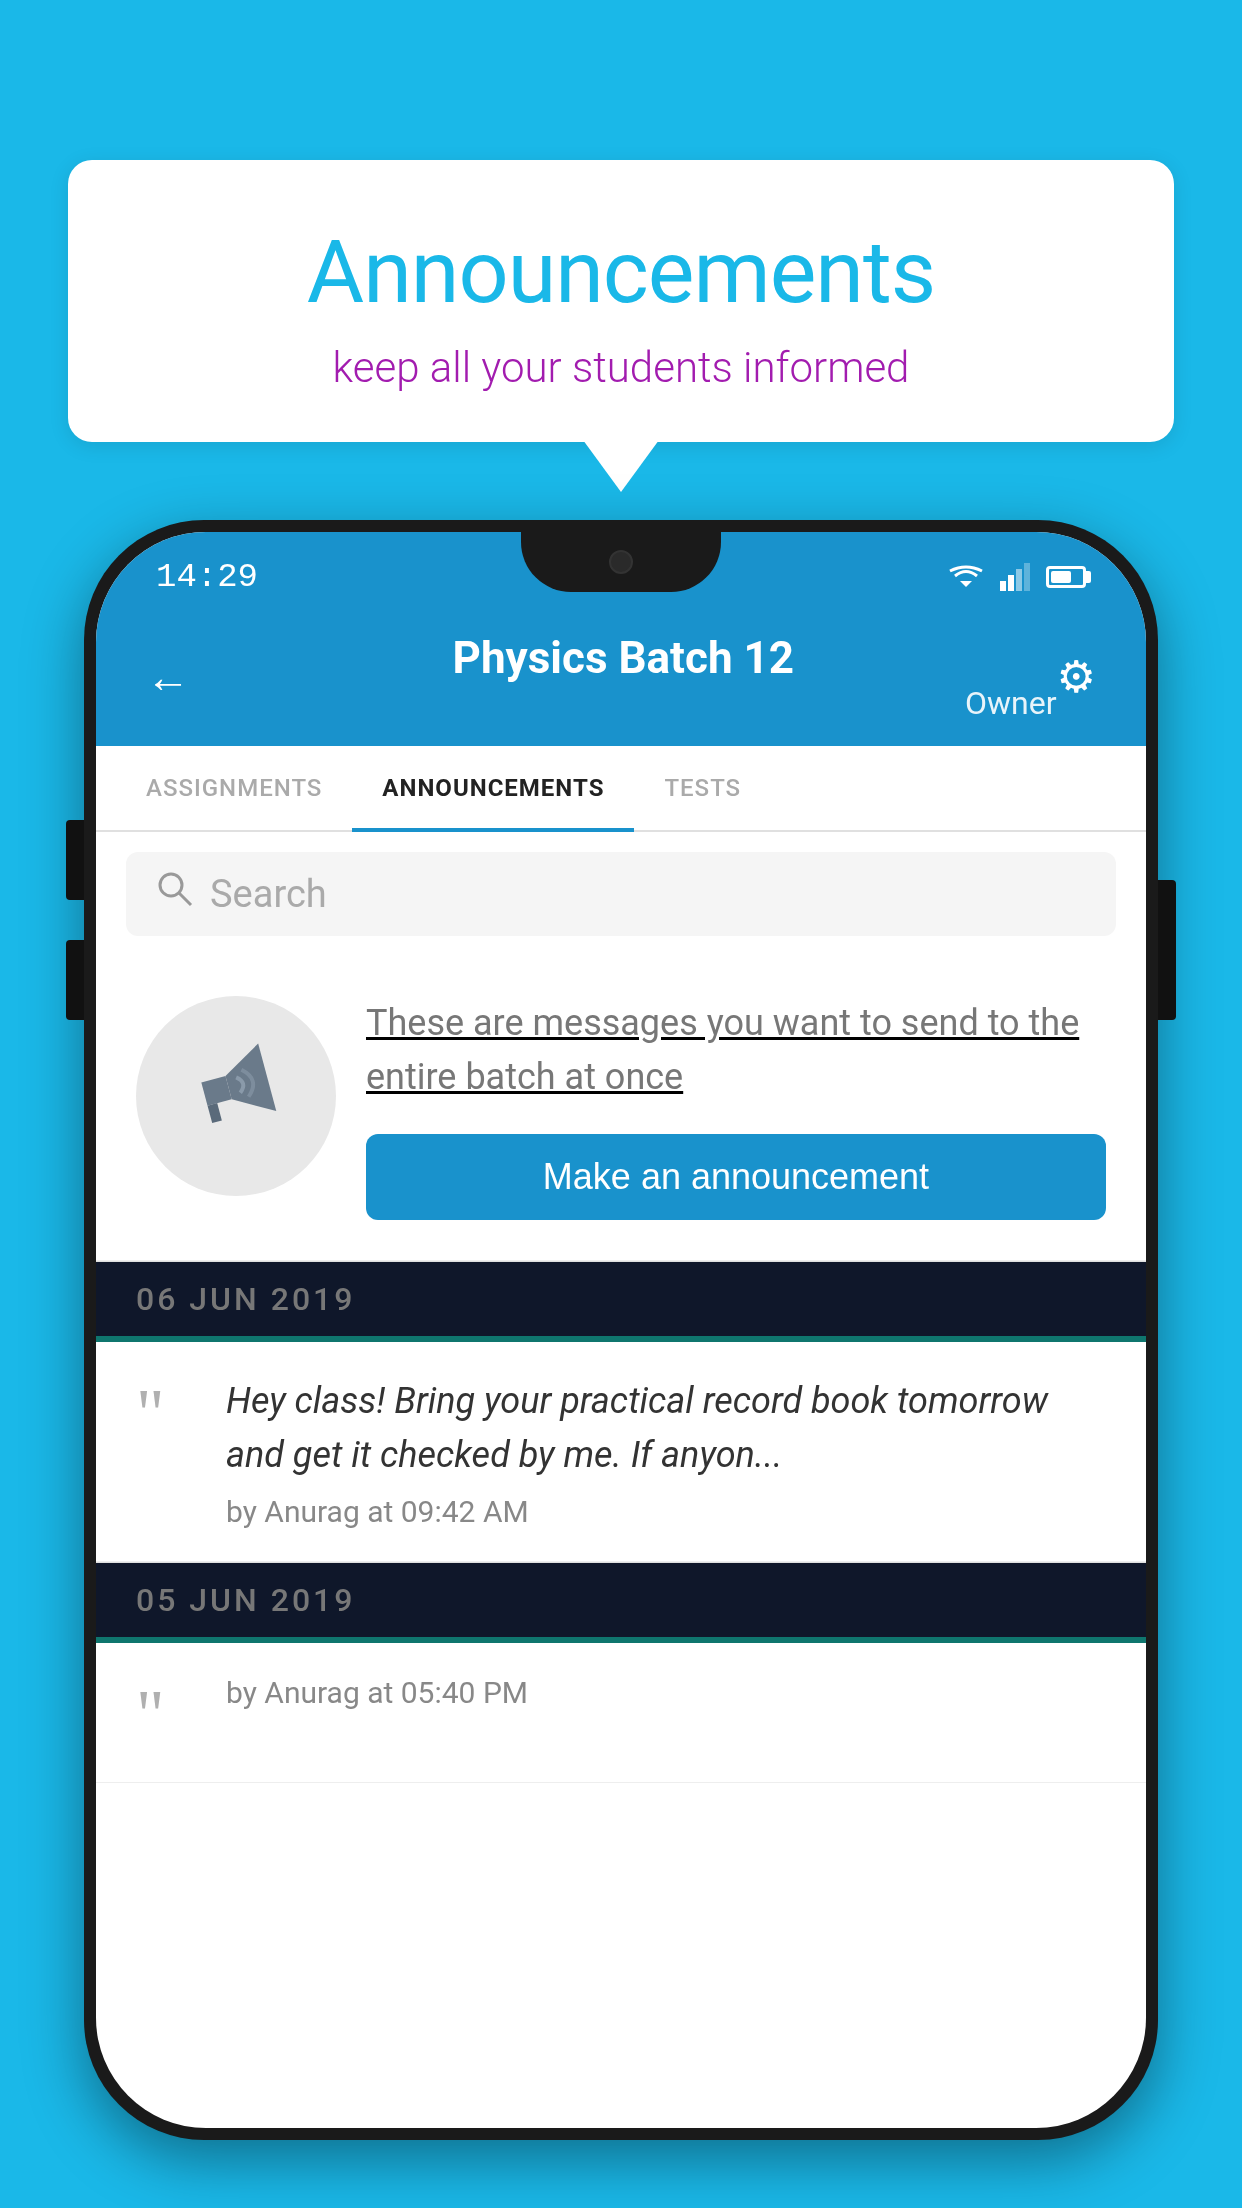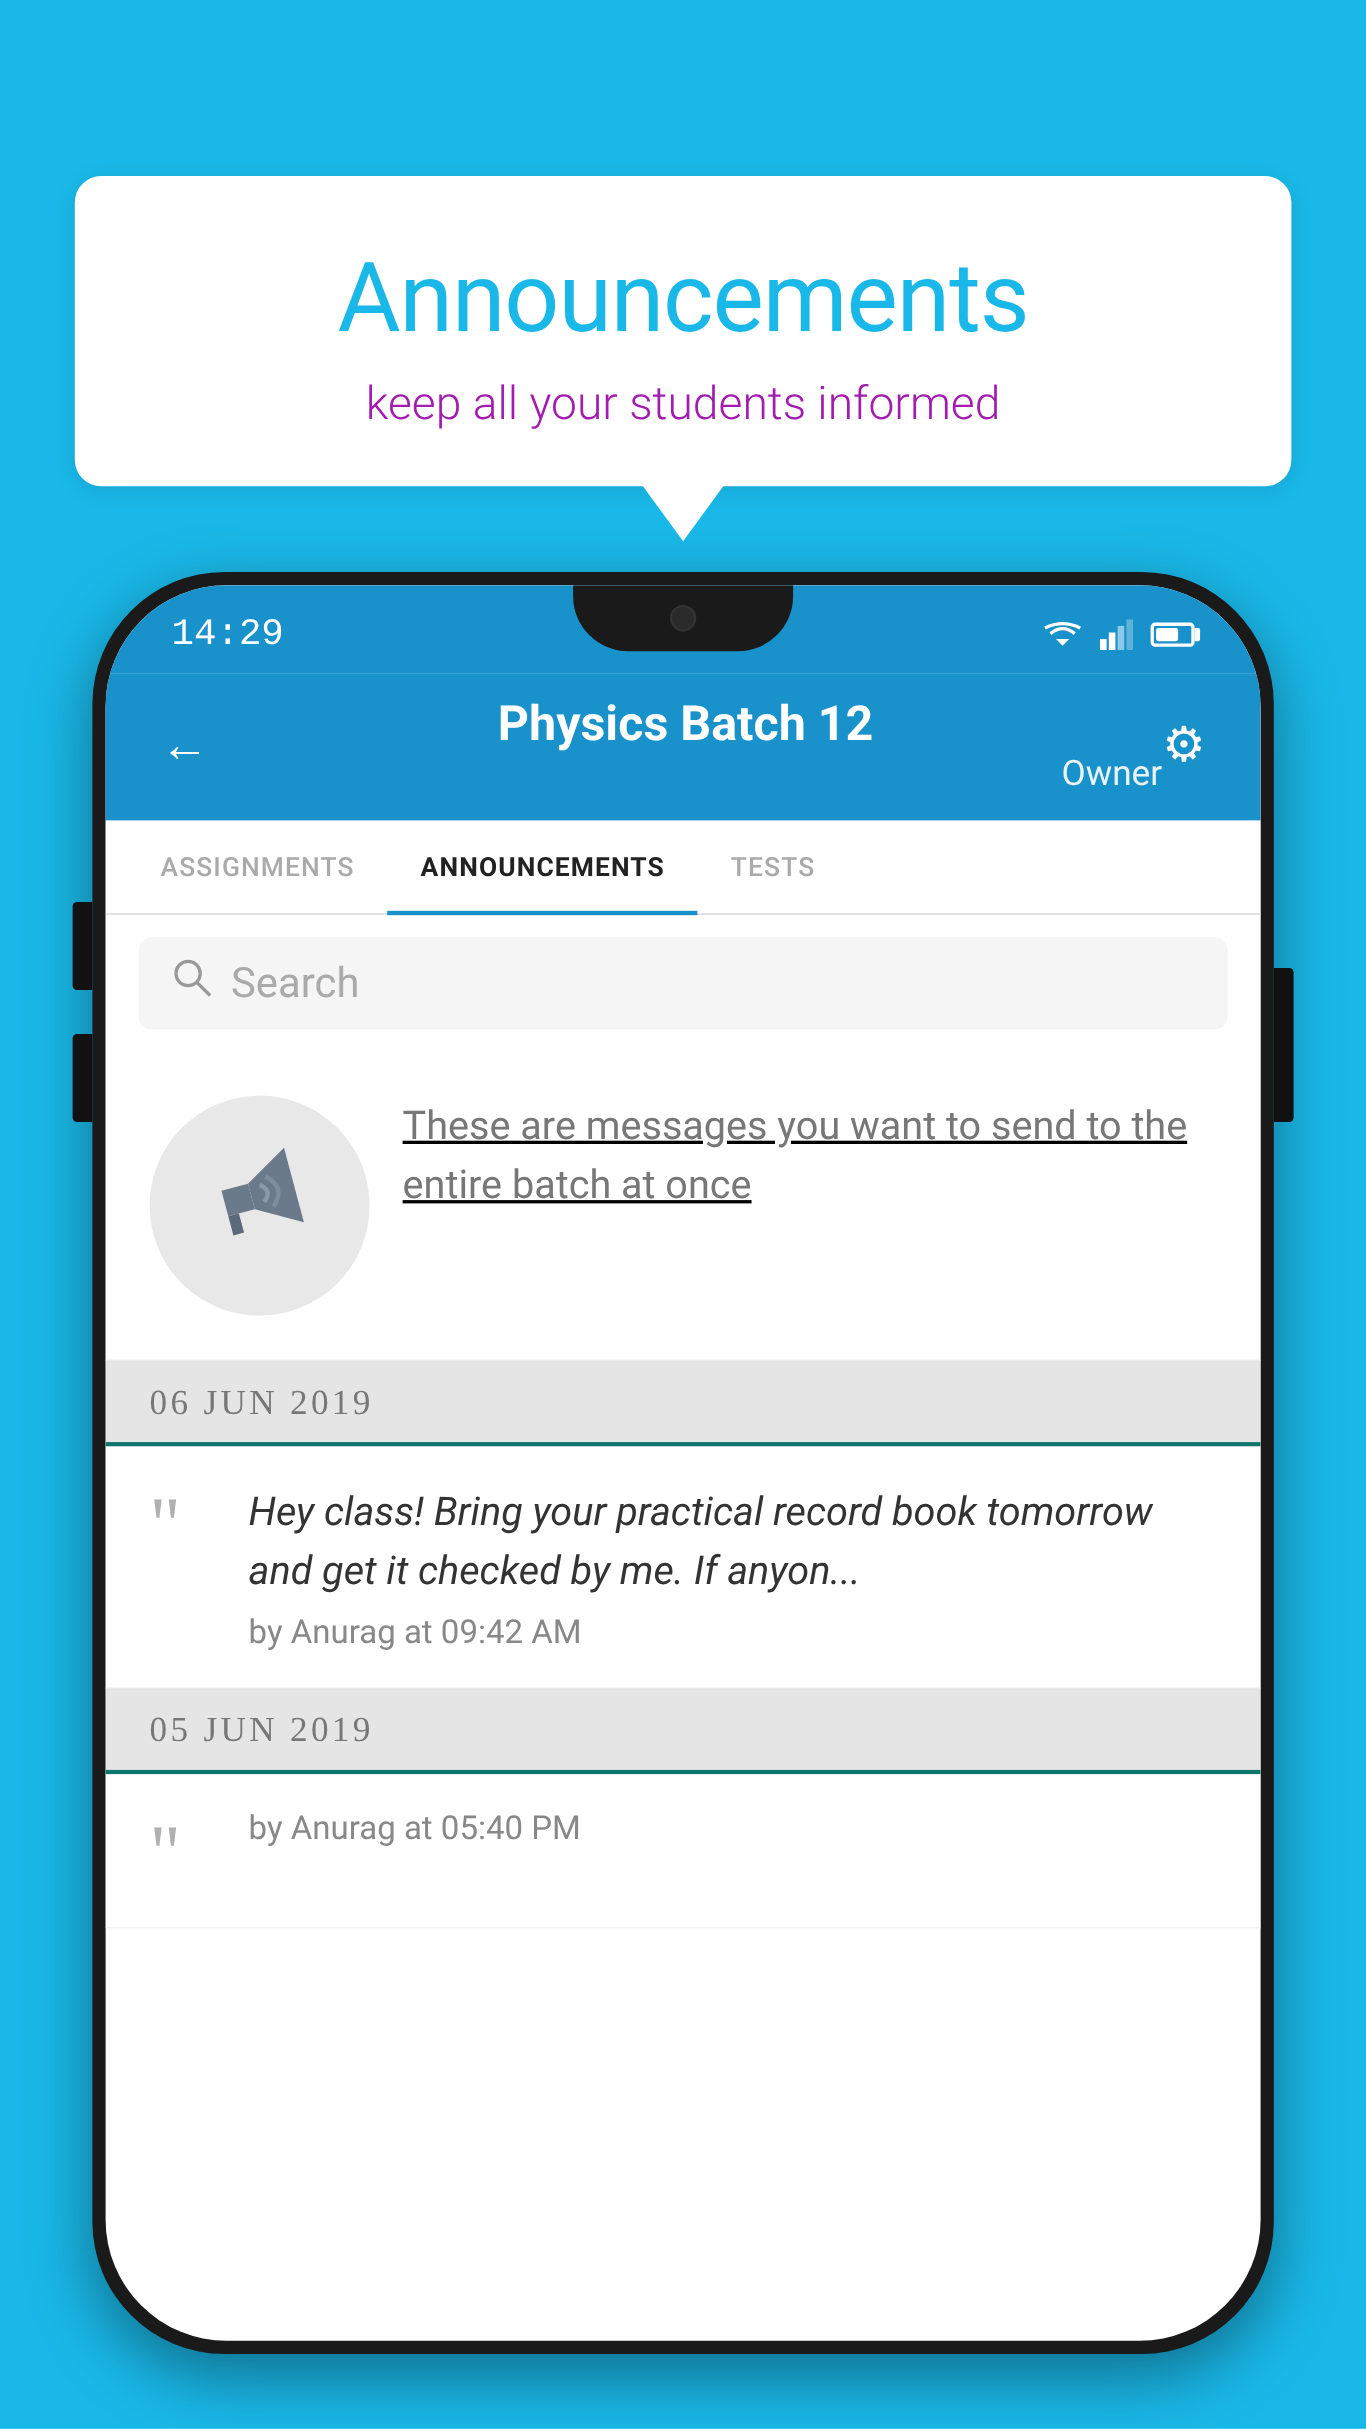--- a/index.html
+++ b/index.html
@@ -310,29 +310,28 @@
       border-radius: 12px;
       padding: 22px 40px;
       font-size: 36px;
       font-weight: 500;
       cursor: pointer;
       width: 100%;
     }
 
     
     .date-separator {
-      background: #e5e5e5;
+      background: #0f172a;
       padding: 18px 40px;
       font-size: 32px;
       font-weight: 500;
       color: #777;
       letter-spacing: 3px;
       border-top: 1px solid #e0e0e0;
-      border-bottom: 4px solid #0f766e;
-      font-family: Liberation Serif, serif;
+      border-bottom: 6px solid #0f766e;
     }
 
     
     .announcement-item {
       background: white;
       padding: 32px 40px;
       display: flex;
       align-items: flex-start;
       gap: 30px;
       border-bottom: 1px solid #eee;
@@ -483,20 +482,21 @@
 
               <path d="M55,42 Q65,50 55,58" stroke="#8a9aaa" stroke-width="4" fill="none"></path>
               <path d="M62,36 Q78,50 62,64" stroke="#8a9aaa" stroke-width="4" fill="none" opacity="0.6"></path>
 
               <rect x="20" y="62" width="10" height="18" fill="#5a6a7a"></rect>
             </svg>
           </span>
         </div>
         <div class="promo-content">
           <div class="promo-text">These are messages you want to send to the entire batch at once</div>
+          <button class="make-announcement-btn">Make an announcement</button>
         </div>
       </div>
 
       <div class="date-separator">06  JUN  2019</div>
 
       <div class="announcement-item">
         <div class="quote-icon">"</div>
         <div class="announcement-content">
           <div class="announcement-text">Hey class! Bring your practical record book tomorrow and get it checked by me. If anyon...</div>
           <div class="announcement-meta">by Anurag at 09:42 AM</div>

